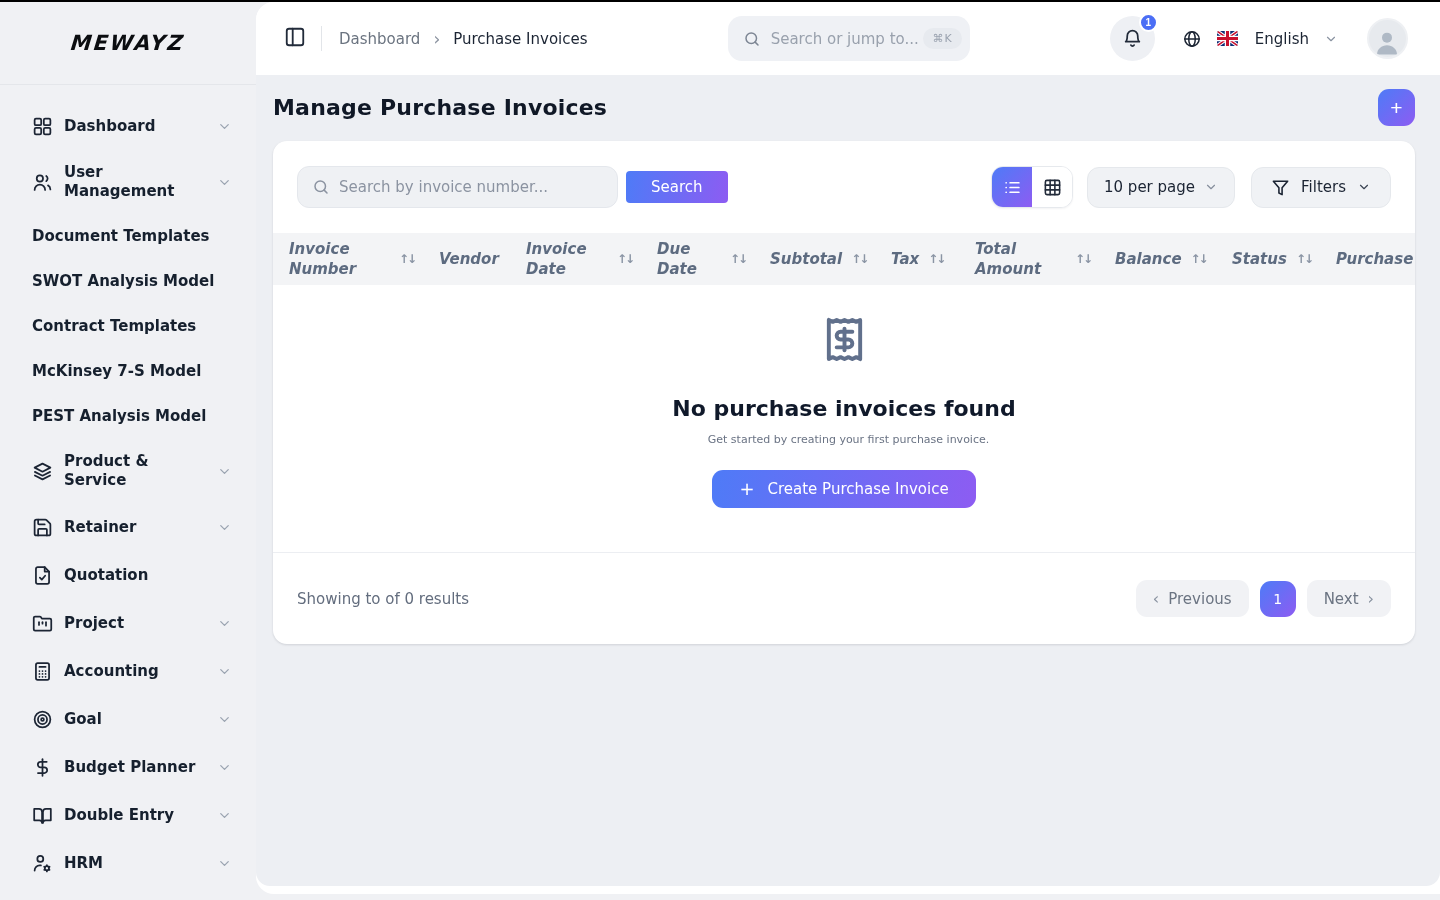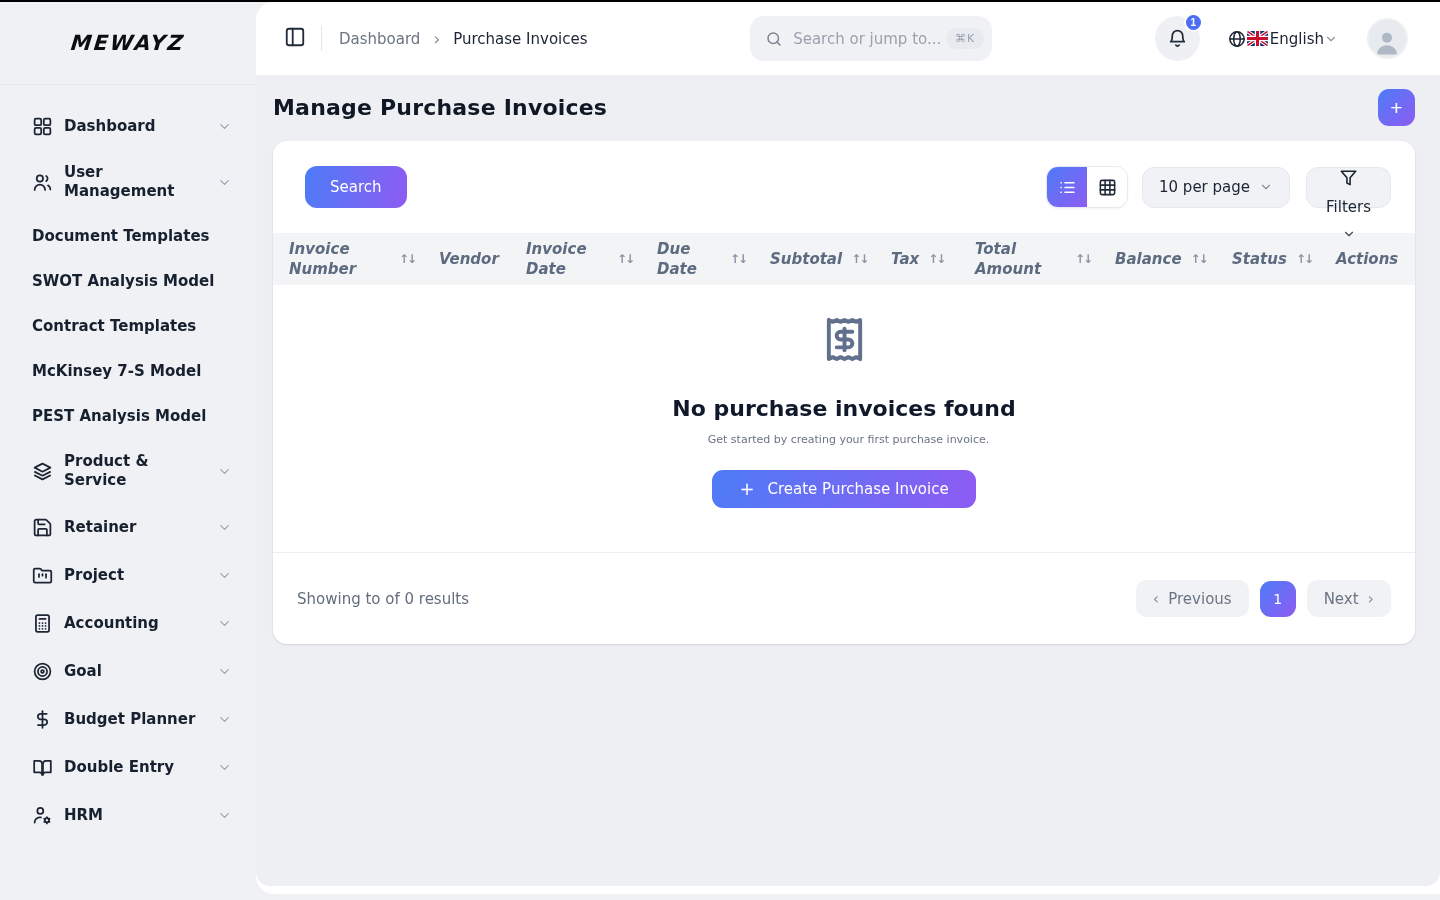--- a/index.html
+++ b/index.html
@@ -25,44 +25,44 @@
   .crumb { display:flex; align-items:center; gap:13px; font-size:15px; white-space:nowrap; }
   .crumb-parent { color:#6b7480; cursor:pointer; }
   .crumb-sep { color:#8b93a0; font-size:17px; }
   .crumb-current { color:#1b2433; font-weight:500; }
   .hdr-search { width:242px; height:45px; margin:0 auto; background:#eff1f5; border-radius:14px; display:flex; align-items:center; padding:0 8px 0 15px; cursor:text; }
   .hdr-search .ph { flex:1; font-size:15px; color:#99a1ad; margin-left:10px; }
   .kbd { background:#e7eaef; color:#9aa2af; border-radius:999px; font-size:11px; padding:4px 9px; letter-spacing:1px; }
   .hdr-right { display:flex; align-items:center; }
   .bell-btn { width:45px; height:45px; border-radius:50%; background:#eef0f4; border:none; position:relative; display:flex; align-items:center; justify-content:center; cursor:pointer; color:#222b3a; }
   .badge { position:absolute; top:-3px; right:-3px; min-width:19px; height:19px; border-radius:50%; background:#4b6ef5; border:2px solid #fff; color:#fff; font-size:10px; font-weight:700; display:flex; align-items:center; justify-content:center; }
-  .lang { display:flex; align-items:center; gap:0; margin:0 29px 0 27px; cursor:pointer; }
+  .lang { display:flex; align-items:center; gap:15px; margin:0 29px 0 27px; cursor:pointer; }
   .lang-label { font-size:15px; color:#1b2433; margin-left:2px; }
   .flag { border-radius:2px; display:block; }
   .avatar { width:41px; height:41px; border-radius:50%; background:#e7eaee; border:2px solid #eef0f3; display:flex; align-items:flex-end; justify-content:center; overflow:hidden; cursor:pointer; }
 
   
   .page { position:absolute; top:73px; left:0; right:0; bottom:8px; background:#edeff3; border-radius:0 0 14px 14px; padding:12px 25px 16px 17px; }
   .title-row { display:flex; align-items:center; justify-content:space-between; margin:2px 0 15px; }
   .page-title { font-size:22px; font-weight:800; color:#101826; letter-spacing:.2px; }
   .add-btn { width:37px; height:37px; border:none; border-radius:11px; background:linear-gradient(135deg,#4e7bf7,#8d5cf2); color:#fff; font-size:21px; font-weight:400; cursor:pointer; line-height:1; }
 
   .card { background:#fff; border-radius:14px; box-shadow:0 1px 2px rgba(16,24,40,.05),0 1px 3px rgba(16,24,40,.08); }
   .card-toolbar { display:flex; align-items:center; padding:25px 24px; }
   .inv-search { width:321px; height:42px; background:#eff1f4; border:1px solid #e4e7ec; border-radius:12px; display:flex; align-items:center; padding:0 12px 0 14px; color:#8b93a1; }
   .inv-search input { border:none; outline:none; background:transparent; flex:1; font-size:15px; margin-left:9px; color:#1b2433; font-family:inherit; }
   .inv-search input::placeholder { color:#8b93a1; }
-  .search-btn { height:42px; padding:0 25px; margin-left:8px; border:none; border-radius:12px; background:linear-gradient(100deg,#4e7bf7,#8d5cf2); color:#fff; font-size:15px; cursor:pointer; font-family:inherit; }
+  .search-btn { height:32px; padding:0 25px; margin-left:8px; border:none; border-radius:4px; background:linear-gradient(100deg,#4e7bf7,#8d5cf2); color:#fff; font-size:15px; cursor:pointer; font-family:inherit; }
   .toolbar-spacer { flex:1; }
   .view-toggle { display:flex; background:#fff; border:1px solid #e6e9ed; border-radius:12px; overflow:hidden; box-shadow:0 1px 2px rgba(16,24,40,.05); }
   .vt-btn { width:40px; height:40px; border:none; background:#fff; display:flex; align-items:center; justify-content:center; cursor:pointer; color:#222b3a; }
   .vt-btn.active { background:linear-gradient(135deg,#4e7bf7,#8d5cf2); color:#fff; }
   .pill { height:41px; padding:0 16px; margin-left:14px; background:#f0f2f5; border:1px solid #e5e8ec; border-radius:12px; display:flex; align-items:center; gap:9px; font-size:15px; color:#1b2433; cursor:pointer; font-family:inherit; }
   .pill .chev { color:#858e9c; display:flex; }
-  .pill.filters { padding:0 19px; margin-left:16px; gap:11px;flex-direction:column; }
+  .pill.filters { padding:0 19px; margin-left:16px; gap:11px; }
 
   
   .thead { display:grid; grid-template-columns:150px 87px 131px 113px 121px 84px 140px 117px 104px 79px; align-items:center; background:#f3f4f6; min-height:51px; padding:6px 0 6px 16px;font-style:italic; }
   .th { display:flex; align-items:center; gap:9px; padding-right:24px; font-size:15px; font-weight:700; color:#5d6b80; line-height:20px; }
   .sort-glyph { font-size:12px; color:#8a94a4; letter-spacing:-2px; white-space:nowrap; }
 
   
   .empty { text-align:center; padding:24px 0 44px; border-bottom:1px solid #eceef2; }
   .empty-icon { color:#61708c; margin-top:2px; }
   .empty-title { font-size:22px; font-weight:800; color:#10192a; margin:24px 0 12px; }
@@ -157,20 +157,30 @@
             <path d="M7 3v4.5a1 1 0 0 0 1 1h6.5"></path>
             <path d="M17 21v-6.5a1 1 0 0 0-1-1H8a1 1 0 0 0-1 1V21"></path>
           </svg>
         </span>
         <span class="nav-label">Retainer</span>
         <span class="nav-chev">
           <svg width="15" height="15" viewBox="0 0 24 24" fill="none" stroke="currentColor" stroke-width="2" stroke-linecap="round" stroke-linejoin="round">
             <path d="m6 9 6 6 6-6"></path>
           </svg>
         </span>
+      </div>
+      <div class="nav-item">
+        <span class="nav-icon">
+          <svg width="21" height="21" viewBox="0 0 24 24" fill="none" stroke="currentColor" stroke-width="2" stroke-linecap="round" stroke-linejoin="round">
+            <path d="M14.5 2.5H6.5a2 2 0 0 0-2 2v15a2 2 0 0 0 2 2h11a2 2 0 0 0 2-2v-12l-5-5Z"></path>
+            <path d="M14.5 2.5v5h5"></path>
+            <path d="m9 14.5 2.2 2.2 3.8-4.4"></path>
+          </svg>
+        </span>
+        <span class="nav-label">Quotation</span>
       </div>
       <div class="nav-item">
         <span class="nav-icon">
           <svg width="21" height="21" viewBox="0 0 24 24" fill="none" stroke="currentColor" stroke-width="2" stroke-linecap="round" stroke-linejoin="round">
             <path d="M3.5 20h17a1.5 1.5 0 0 0 1.5-1.5V8A1.5 1.5 0 0 0 20.5 6.5h-8.3a1.5 1.5 0 0 1-1.2-.6l-.9-1.3a1.5 1.5 0 0 0-1.2-.6H3.5A1.5 1.5 0 0 0 2 5.5v13A1.5 1.5 0 0 0 3.5 20Z"></path>
             <path d="M8 10.5v3.2"></path>
             <path d="M12 10.5v1.7"></path>
             <path d="M16 10.5v4"></path>
           </svg>
         </span>
@@ -327,20 +337,29 @@
   </header>
 
   <div class="page">
     <div class="title-row">
       <h1 class="page-title">Manage Purchase Invoices</h1>
       <button class="add-btn">+</button>
     </div>
 
     <div class="card">
       <div class="card-toolbar">
+        <div class="inv-search">
+          <span style="display:flex;">
+            <svg width="18" height="18" viewBox="0 0 24 24" fill="none" stroke="currentColor" stroke-width="2" stroke-linecap="round">
+                <circle cx="11" cy="11" r="7"></circle>
+                <path d="m20 20-3.8-3.8"></path>
+              </svg>
+          </span>
+          <input type="text" placeholder="Search by invoice number..." style="">
+        </div>
         <button class="search-btn">Search</button>
         <div class="toolbar-spacer"></div>
         <div class="view-toggle">
           <button class="vt-btn active">
             <span style="display:flex;">
               <svg width="19" height="19" viewBox="0 0 24 24" fill="none" stroke="currentColor" stroke-width="2.2" stroke-linecap="round">
                   <path d="M9 6h11M9 12h11M9 18h11"></path>
                   <path d="M4 6h.01M4 12h.01M4 18h.01"></path>
                 </svg>
             </span>
@@ -407,21 +426,21 @@
           </div>
           <div class="th">
             <span>Balance</span>
             <span class="sort-glyph">↑↓</span>
           </div>
           <div class="th">
             <span>Status</span>
             <span class="sort-glyph">↑↓</span>
           </div>
           <div class="th">
-            <span>Actions</span>
+            <span>Purchase</span>
           </div>
         </div>
 
       <div class="empty">
         <span class="empty-icon" style="display:inline-flex;">
           <svg width="47" height="57" viewBox="0 0 24 24" fill="none" stroke="currentColor" stroke-width="2" stroke-linecap="round" stroke-linejoin="round">
               <path d="M4 2v20l2-1 2 1 2-1 2 1 2-1 2 1 2-1 2 1V2l-2 1-2-1-2 1-2-1-2 1-2-1-2 1Z"></path>
               <path d="M16 8h-6a2 2 0 1 0 0 4h4a2 2 0 1 1 0 4H8"></path>
               <path d="M12 17.5v-11"></path>
             </svg>

